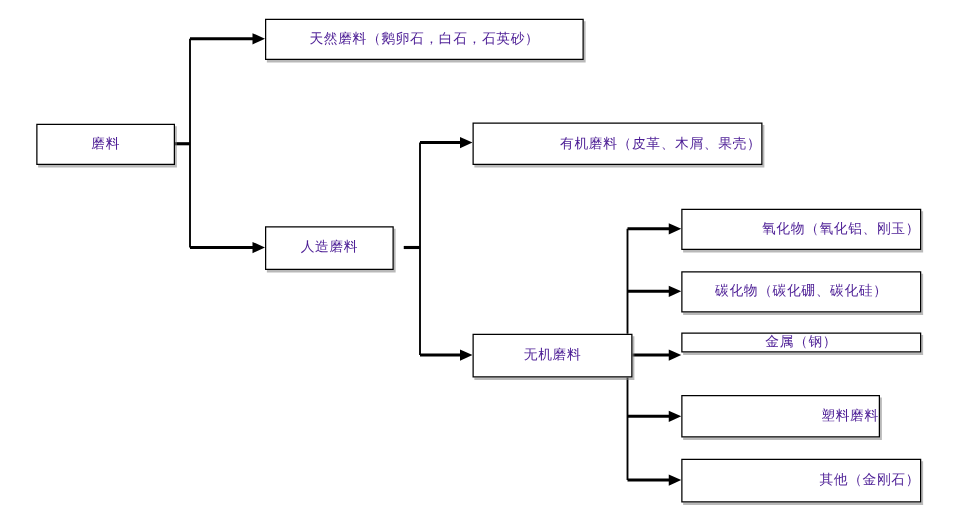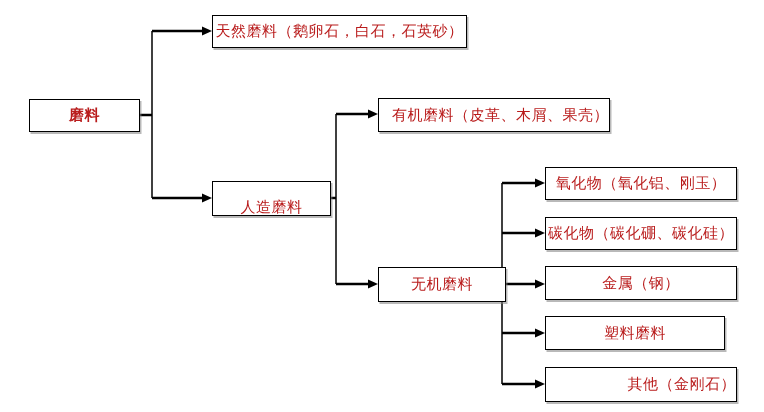--- a/index.html
+++ b/index.html
@@ -21,36 +21,36 @@
     height: 412px;
   }
   .node {
     position: absolute;
     background: #ffffff;
     border: 1.5px solid #000000;
     box-shadow: 1.5px 2px 0 rgba(128,128,128,0.55);
     display: flex;
     align-items: center;
     justify-content: center;
-    font-size: 15px;
-    color: #b91c1c;
+    font-size: 11px;
+    color: #4c1d95;
     white-space: nowrap;
     letter-spacing: 0.5px;
     line-height: 1;
   }
   
-  .n-root       { left: 29px;  top: 99px;  width: 111px; height: 33px; font-weight: bold; }
+  .n-root       { left: 29px;  top: 99px;  width: 111px; height: 33px; }
   .n-natural    { left: 212px; top: 15px;  width: 255px; height: 33px; }
   .n-organic    { left: 378px; top: 98px;  width: 232px; height: 34px; justify-content: flex-end; }
-  .n-artificial { left: 212px; top: 181px; width: 119px; height: 35px; align-items: flex-end; }
+  .n-artificial { left: 212px; top: 181px; width: 103px; height: 35px; }
   .n-inorganic  { left: 378px; top: 267px; width: 128px; height: 35px; }
-  .n-oxide      { left: 545px; top: 167px; width: 192px; height: 33px; }
+  .n-oxide      { left: 545px; top: 167px; width: 192px; height: 33px; justify-content: flex-end; }
   .n-carbide    { left: 545px; top: 217px; width: 192px; height: 33px; }
-  .n-metal      { left: 545px; top: 266px; width: 192px; height: 34px; font-family: Liberation Serif, serif; }
-  .n-plastic    { left: 545px; top: 316px; width: 180px; height: 34px; }
+  .n-metal      { left: 545px; top: 266px; width: 192px; height: 16px; font-family: Liberation Serif, serif; }
+  .n-plastic    { left: 545px; top: 316px; width: 159px; height: 34px; justify-content: flex-end; }
   .n-other      { left: 545px; top: 367px; width: 192px; height: 35px; justify-content: flex-end; }
 </style>
 </head>
 <body>
 
 <div class="canvas">
 
   <svg class="connectors" viewBox="0 0 764 412" xmlns="http://www.w3.org/2000/svg">
     <g stroke="#000000" fill="none">
 

